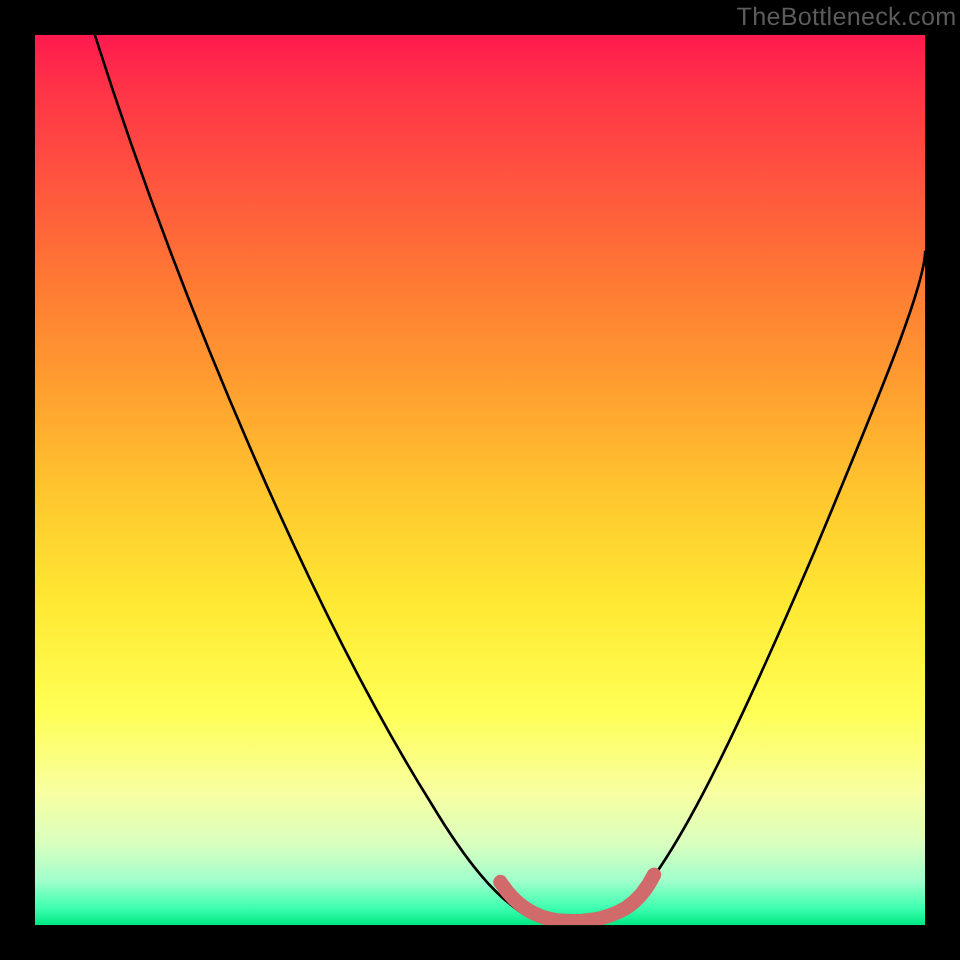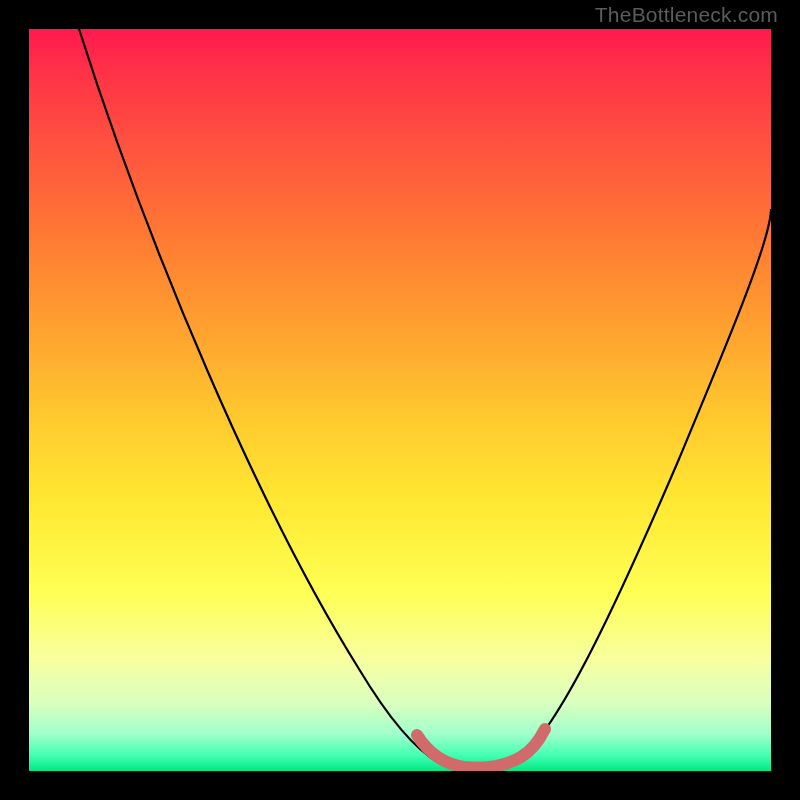--- a/index.html
+++ b/index.html
@@ -41,21 +41,21 @@
   svg.curve {
     position: absolute;
     left: 0;
     top: 0;
     width: 742px;
     height: 742px;
   }
   .watermark {
     position: absolute;
     top: 3px;
-    right: 22px;
+    right: 3px;
     color: #5c5c5c;
     font-size: 21px;
     font-weight: 500;
     letter-spacing: 0.2px;
   }
 </style>
 </head>
 <body>
 
 <div class="frame">

